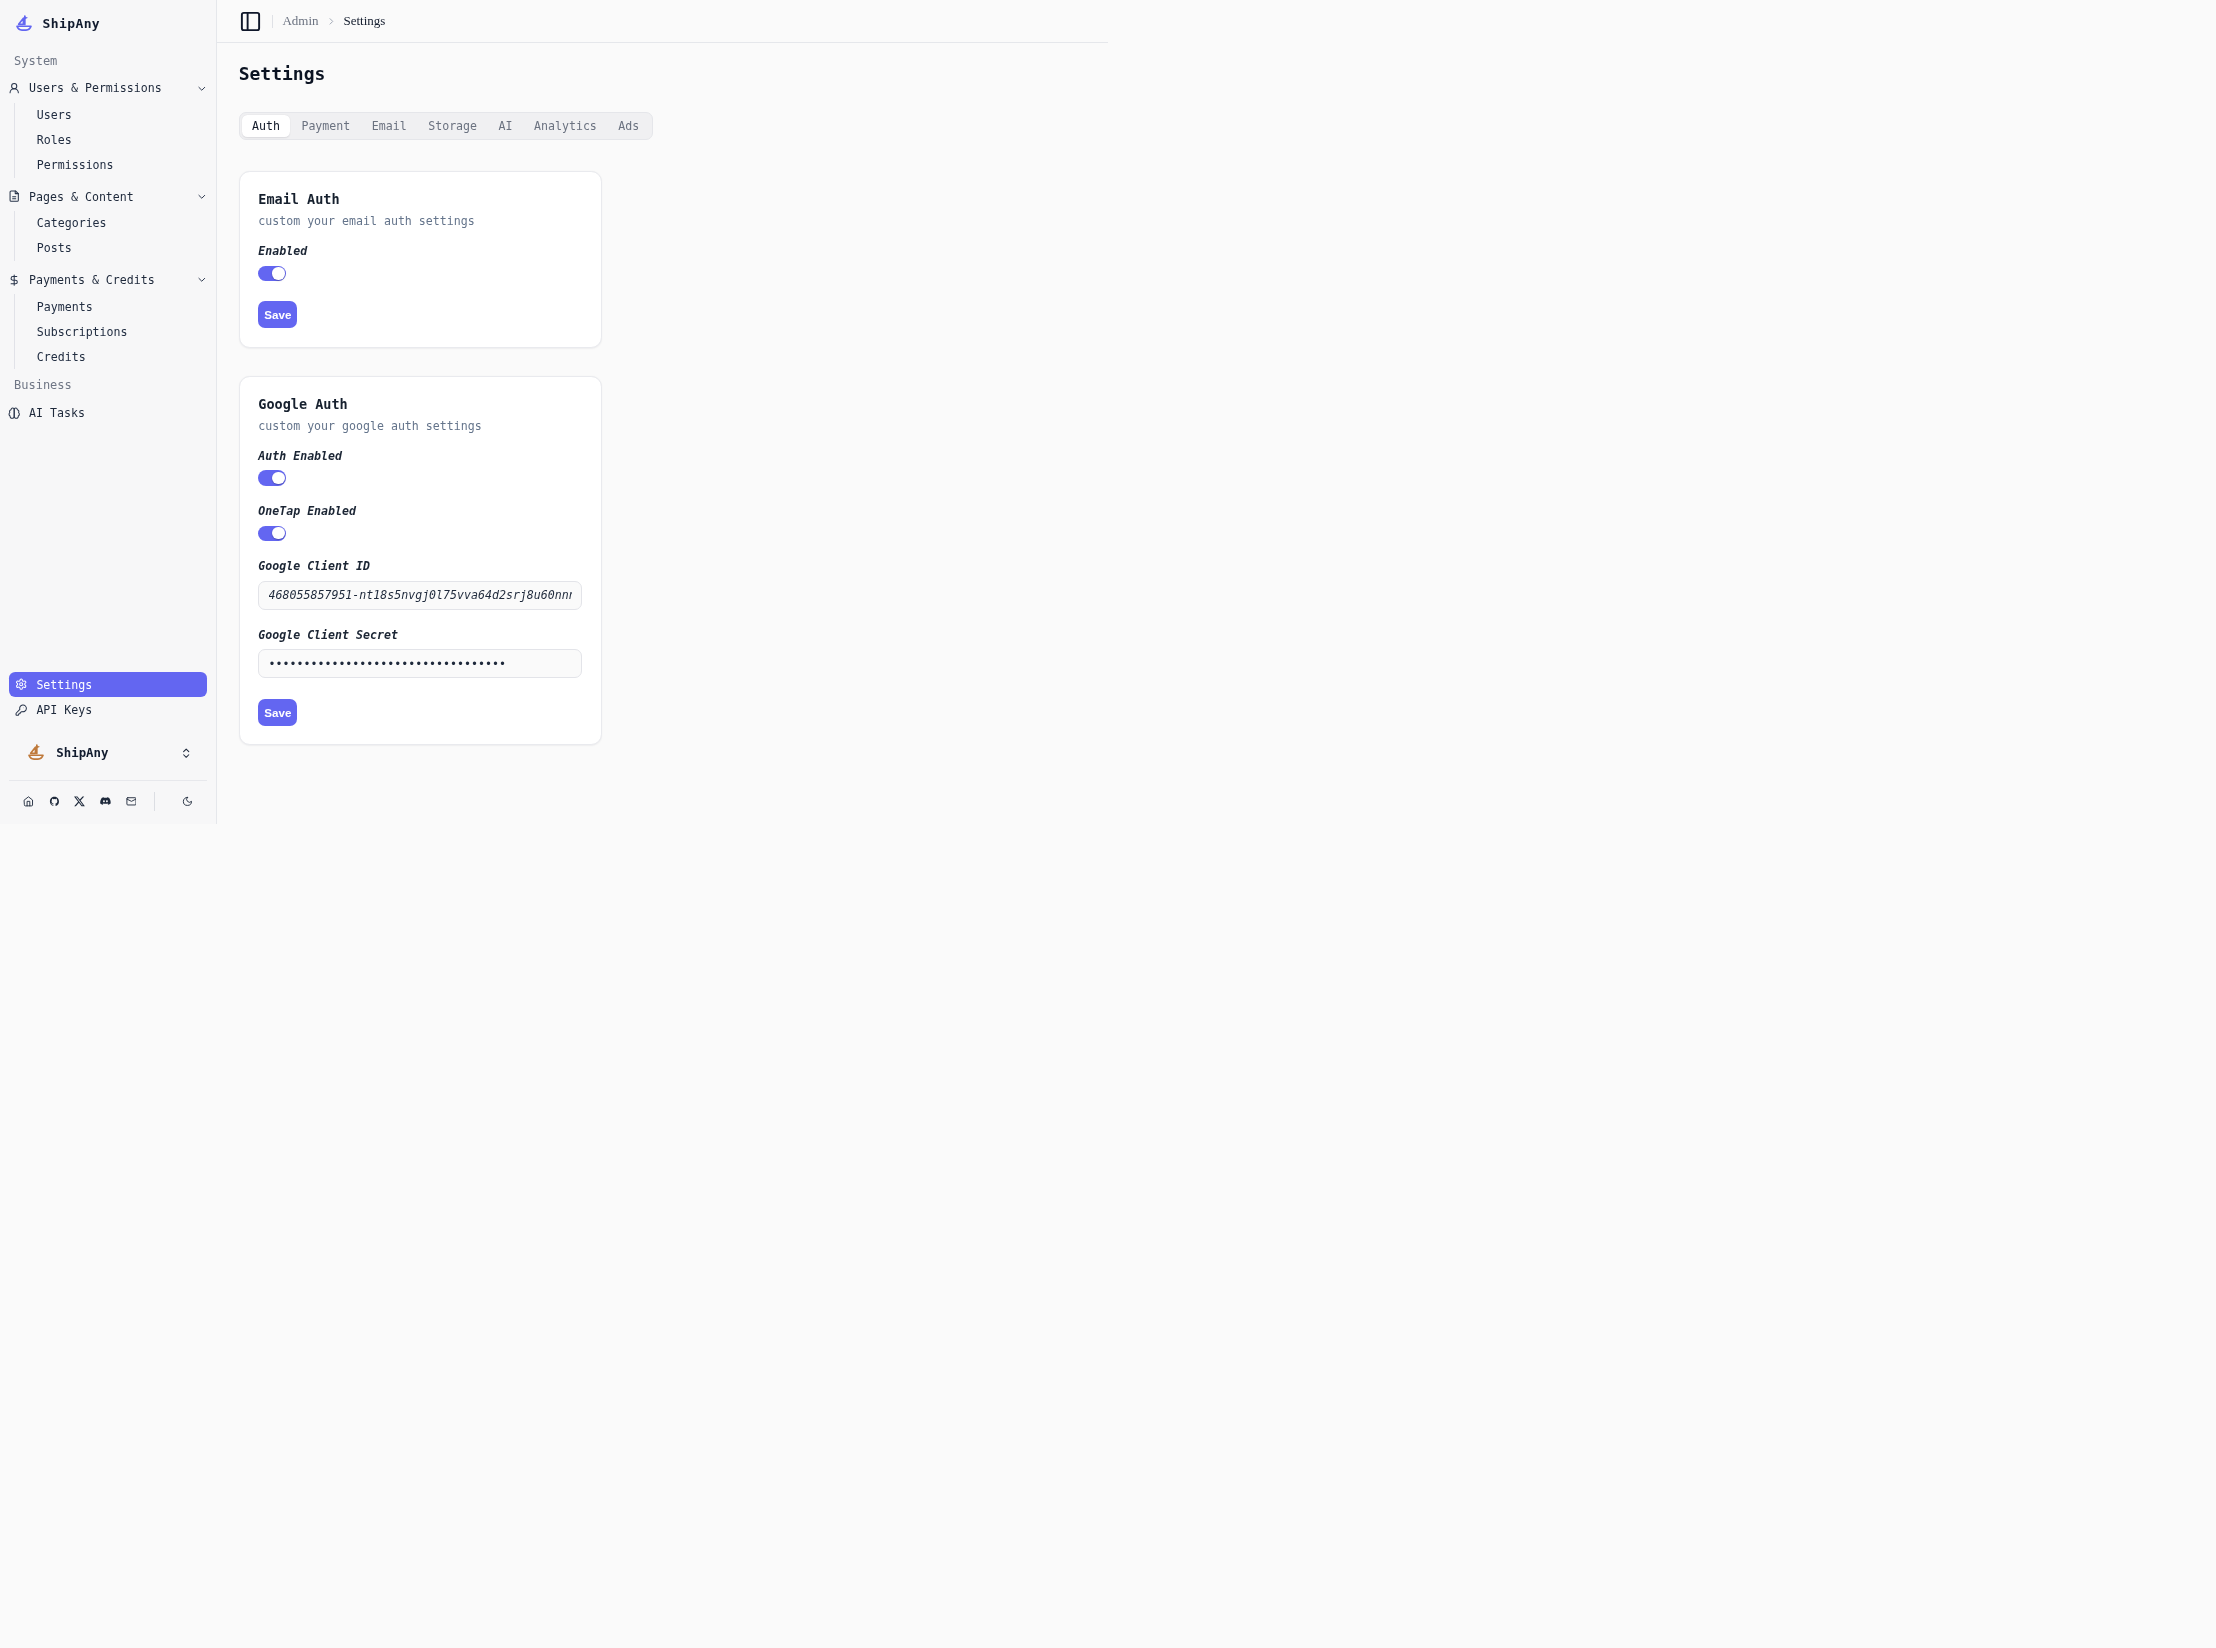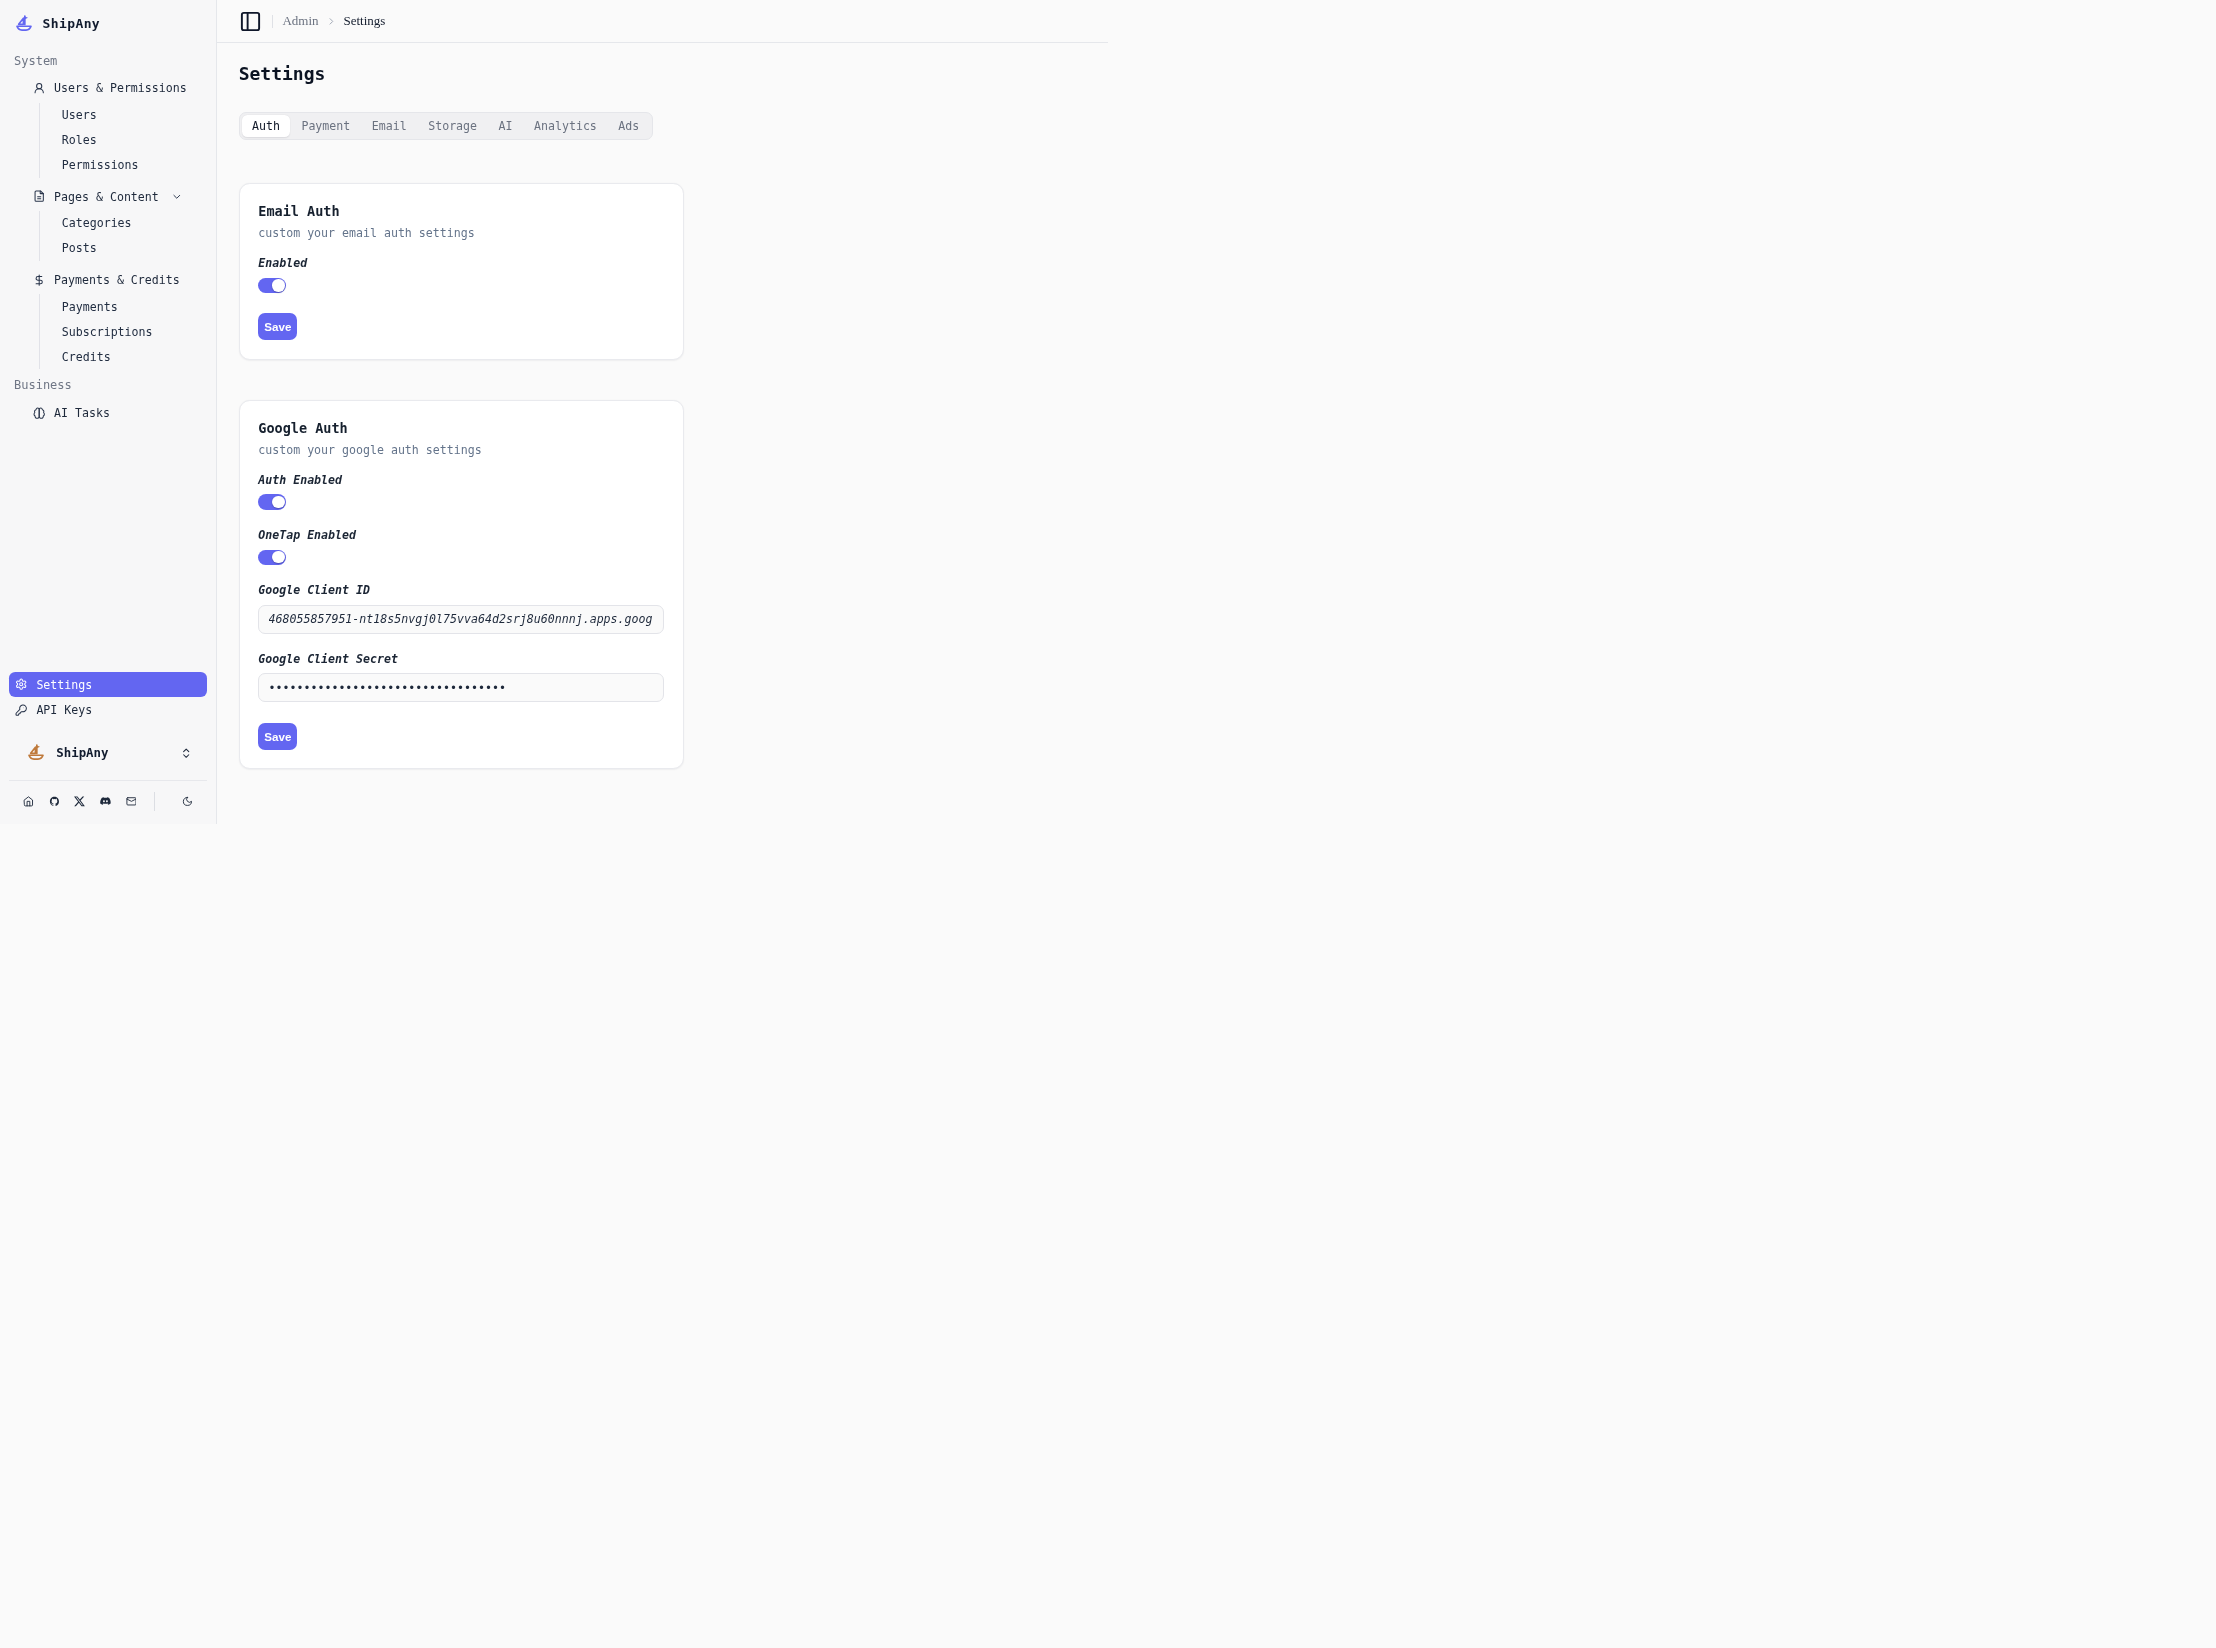--- a/index.html
+++ b/index.html
@@ -17,21 +17,21 @@
     width:217px; min-width:217px;
     background:#f7f7f8;
     border-right:0.8px solid #e5e7eb;
     display:flex; flex-direction:column;
     padding-top:7.7px;
   }
   .logo-row { display:flex; align-items:center; gap:8.5px; padding:6.2px 14px; margin-bottom:4.6px; cursor:pointer; }
   .logo-mark { width:20px; height:20px; color:#6366f1; display:flex; }
   .logo-text { font-size:13px; font-weight:bold; color:#111b2e; letter-spacing:0.4px; }
   .section-label { font-size:12px; color:#6f7685; padding:0 14px; margin:9.3px 0 7.7px; }
-  .nav { padding:0 27px; }
+  .nav { padding:0 2px; }
   .nav-item {
     display:flex; align-items:center; gap:8.5px;
     height:25.5px; padding:0 6.2px; border-radius:6.2px;
     font-size:11.6px; color:#1e293b; cursor:pointer; white-space:nowrap;
   }
   .nav-item .icon { width:12.4px; height:12.4px; flex:none; color:#28344a; }
   .chevron { margin-left:auto; width:11.6px; height:11.6px; color:#3c4a63; }
   .rail { border-left:0.8px solid #e1e2e8; margin:1.5px 0 6.2px 11.6px; padding-left:16px; }
   .sub-item { display:flex; align-items:center; height:25px; padding:0 6.2px; border-radius:6.2px; font-size:11.6px; color:#222e42; cursor:pointer; white-space:nowrap; }
   .sidebar-bottom { margin-top:auto; padding:0 9.3px; }
@@ -60,21 +60,21 @@
   .crumb-sep { width:10.8px; height:10.8px; color:#9aa2af; }
   .crumb-current { color:#141d2e; }
 
   .content { flex:1; padding:20px 21.7px; overflow:hidden; }
   .page-title { font-size:18px; font-weight:bold; color:#0b1322; }
   .tabs { display:inline-flex; align-items:center; gap:1.5px; background:#f0f0f2; border:0.8px solid #e5e6ea; border-radius:7px; padding:2.3px; margin-top:28px; }
   .tab { font-size:11.6px; color:#6b7280; padding:3.9px 10px; border-radius:5.4px; cursor:pointer; white-space:nowrap; }
   .tab.active { background:#fff; color:#101828; box-shadow:0 0.8px 1.5px rgba(16,24,40,.1); }
 
   .cards { margin-top:31px; display:flex; flex-direction:column; gap:28px; }
-  .card { width:445px; background:#fff; border:0.8px solid #e9eaee; border-radius:10.8px; padding:18.6px; box-shadow:0 0.8px 1.5px rgba(16,24,40,.05);margin-top:12px; }
+  .card { width:363px; background:#fff; border:0.8px solid #e9eaee; border-radius:10.8px; padding:18.6px; box-shadow:0 0.8px 1.5px rgba(16,24,40,.05); }
   .card-title { font-size:13.5px; font-weight:bold; color:#16202e; }
   .card-desc { font-size:11.6px; color:#64748b; margin-top:7px; }
   .card-body { margin-top:16px; }
   .field { margin-bottom:18px;font-style:italic; }
   .field-label { font-size:11.6px; font-weight:600; color:#1b2534; margin-bottom:7.7px; }
   .switch { width:28px; height:15.5px; border-radius:773px; background:#6366f1; position:relative; cursor:pointer; }
   .switch .thumb { position:absolute; top:1.5px; left:14px; width:12.4px; height:12.4px; border-radius:50%; background:#fff; box-shadow:0 0.8px 1.5px rgba(0,0,0,.3); }
   .text-input {
     width:100%; height:29px; border:0.8px solid #e3e4e9; border-radius:7px;
     background:#fafafa; padding:0 9.3px; font:inherit; font-size:11.6px; color:#1e293b; outline:none;

